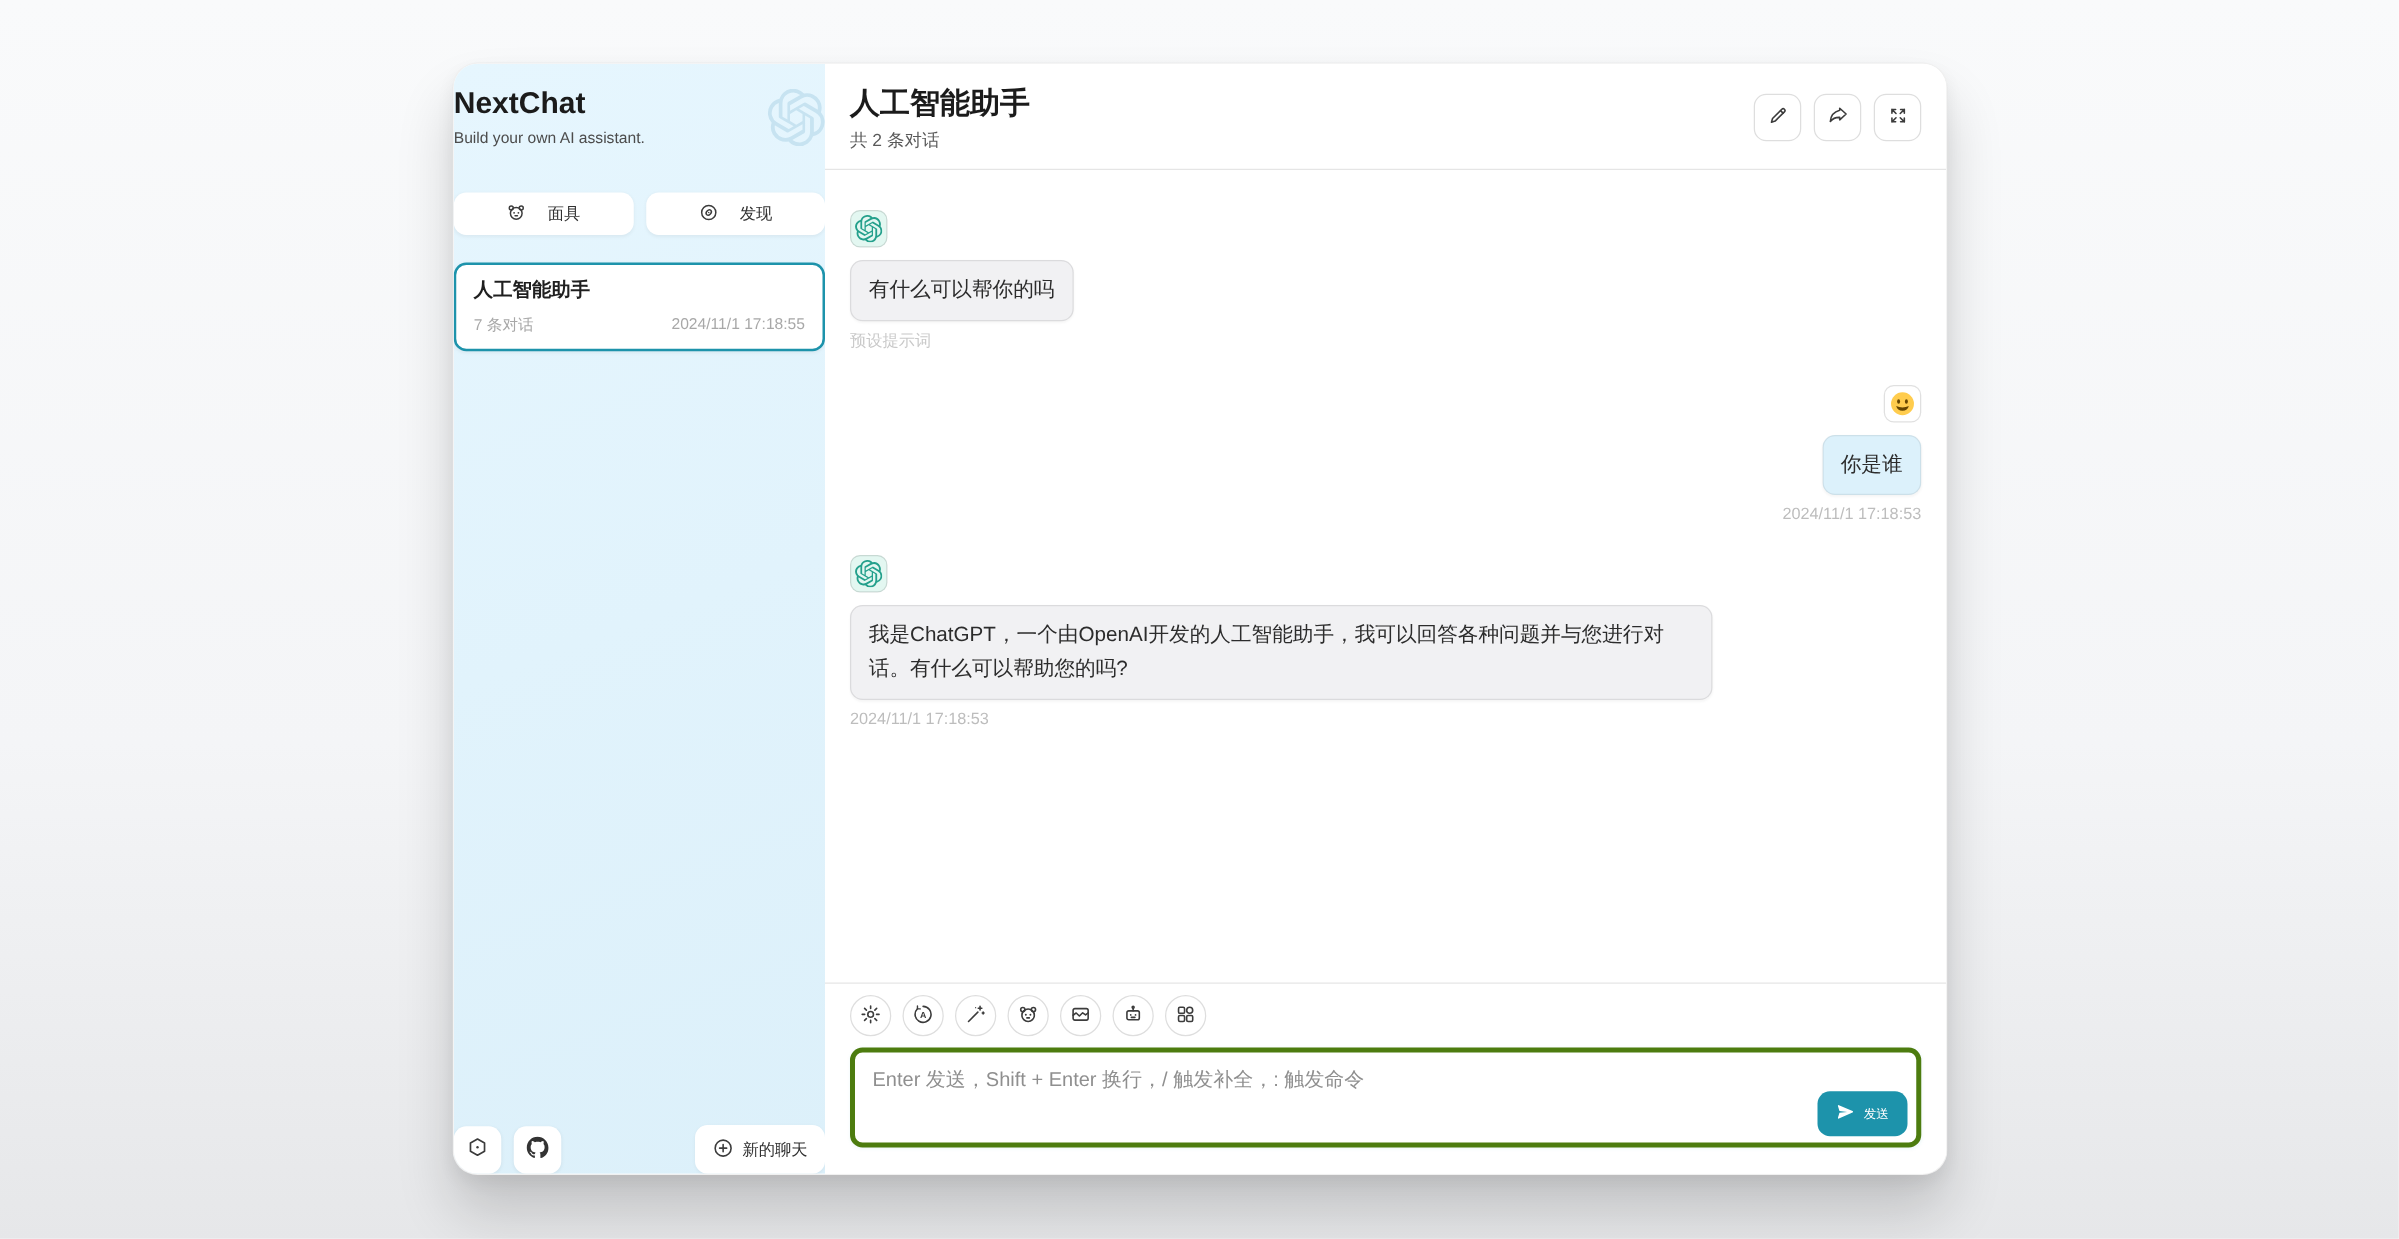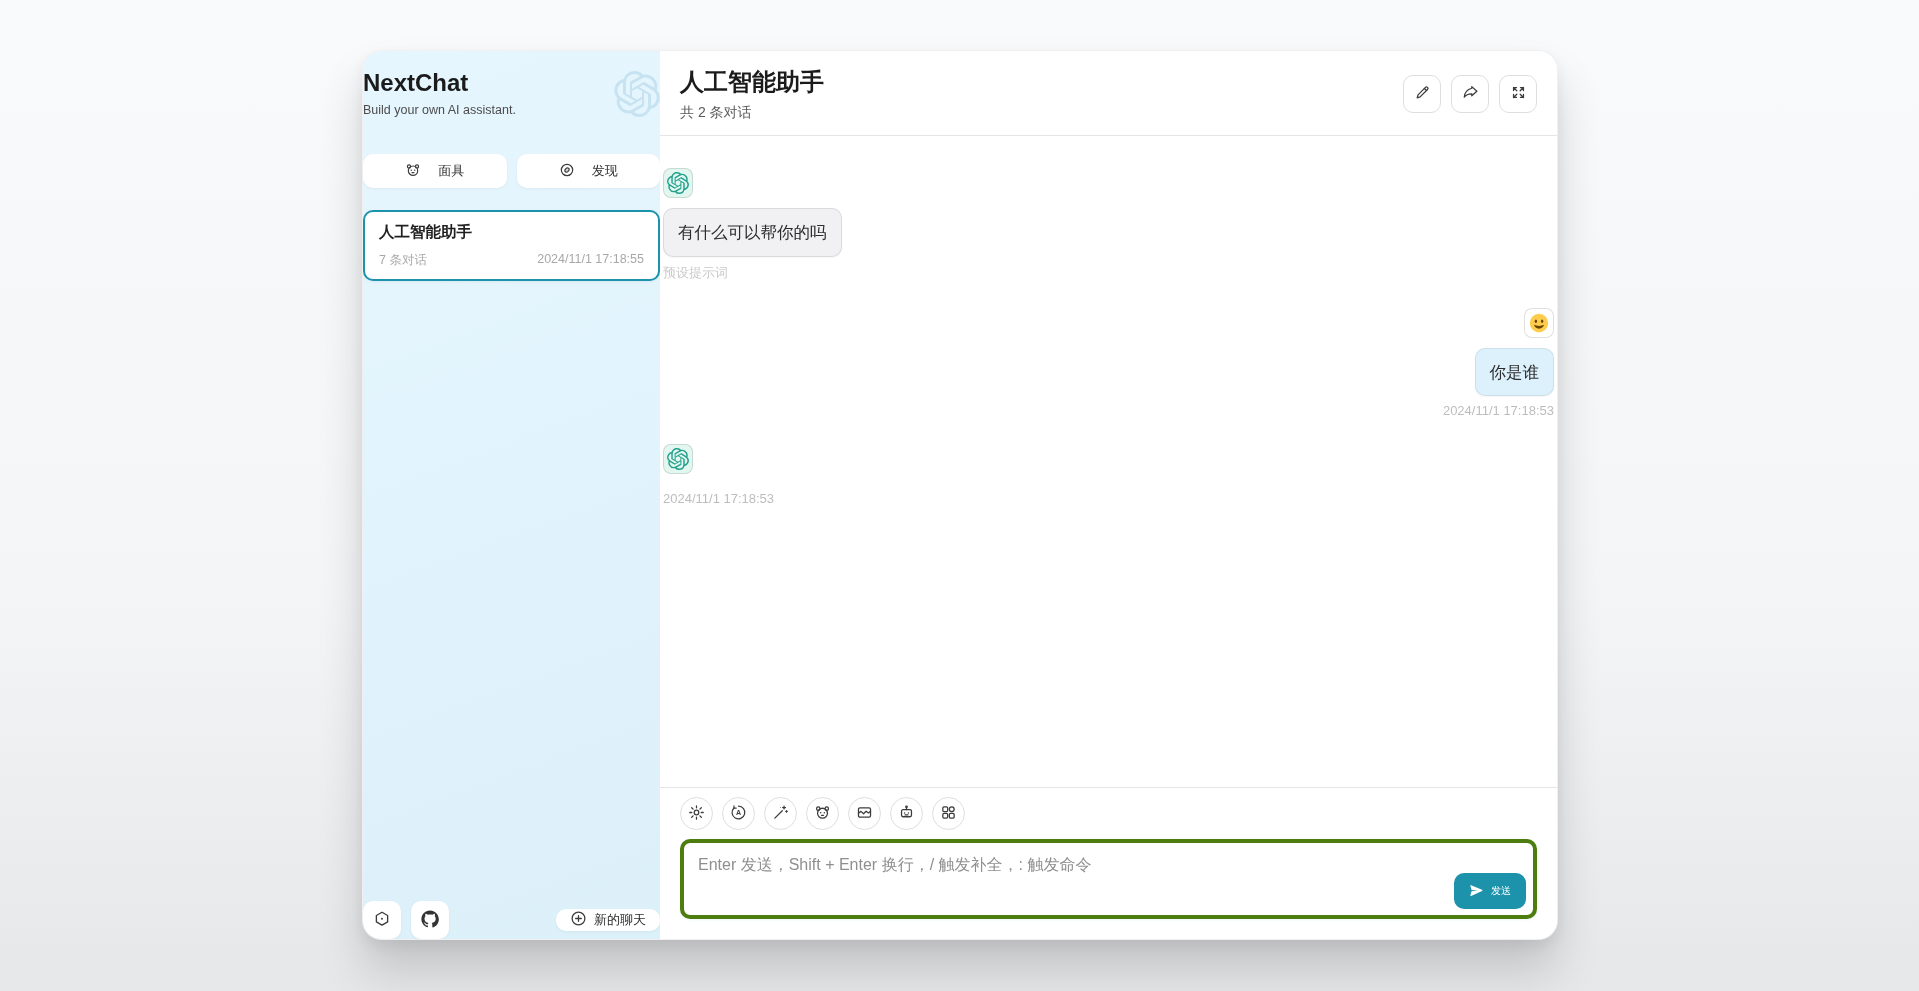--- a/index.html
+++ b/index.html
@@ -42,42 +42,42 @@
   .chat-item-meta { display:flex; justify-content:space-between; margin-top:9px;
     font-size:12.5px; color:#a8a8a8; }
   .sidebar-footer { margin-top:auto; display:flex; gap:10px; align-items:center; }
   .icon-btn-sq {
     width:38px; height:38px; background:#fff; border:none; border-radius:10px;
     display:flex; align-items:center; justify-content:center; cursor:pointer;
     box-shadow:0 1px 3px rgba(0,0,0,0.05);
   }
   .icon-btn-sq svg { width:18px; height:18px; }
   .new-chat-btn {
-    margin-left:auto; height:22px; padding:0 14px; background:#fff; border:none;
+    margin-left:auto; height:39px; padding:0 14px; background:#fff; border:none;
     border-radius:10px; display:flex; align-items:center; gap:7px; font-size:13px;
     color:#303030; cursor:pointer; box-shadow:0 1px 3px rgba(0,0,0,0.05);
     font-family:inherit;
   }
   .new-chat-btn svg { width:17px; height:17px; }
   
   .chat { flex:1; display:flex; flex-direction:column; background:#fff; min-width:0; }
   .chat-header {
     padding:15px 20px 13px; border-bottom:1px solid rgba(0,0,0,0.1);
     display:flex; align-items:center;
   }
   .chat-header-title { font-size:24px; font-weight:700; color:#1b1b1b; }
   .chat-header-sub { font-size:14px; color:#5a5a5a; margin-top:6px; }
   .chat-header-actions { margin-left:auto; display:flex; gap:10px; }
   .hdr-btn {
     width:38px; height:38px; background:#fff; border:1px solid #dedede;
     border-radius:10px; display:flex; align-items:center; justify-content:center;
     cursor:pointer;
   }
   .hdr-btn svg { width:17px; height:17px; }
-  .chat-body { flex:1; padding:32px 3px 0; overflow:hidden; }
+  .chat-body { flex:1; padding:32px 20px 0; overflow:hidden; }
   .msg { display:flex; flex-direction:column; margin-bottom:26px; }
   .msg.bot { align-items:flex-start; }
   .msg.user { align-items:flex-end; }
   .msg-inner { display:flex; flex-direction:column; max-width:690px; }
   .msg.bot .msg-inner { align-items:flex-start; }
   .msg.user .msg-inner { align-items:flex-end; }
   .avatar {
     width:30px; height:30px; border-radius:8px; border:1px solid rgba(0,0,0,0.12);
     display:flex; align-items:center; justify-content:center; margin-bottom:10px;
     background:#fff;
@@ -291,20 +291,21 @@
         </div>
       </div>
 
       <div class="msg bot">
         <div class="avatar bot">
           <svg>
               <use href="#openai"></use>
             </svg>
         </div>
         <div class="msg-inner">
+          <div class="bubble">我是ChatGPT，一个由OpenAI开发的人工智能助手，我可以回答各种问题并与您进行对话。有什么可以帮助您的吗?</div>
           <div class="msg-time">2024/11/1 17:18:53</div>
         </div>
       </div>
 
     </div>
 
     <div class="composer">
       <div class="composer-toolbar">
         <button class="tool-btn">
           <span><svg width="17" height="17">

